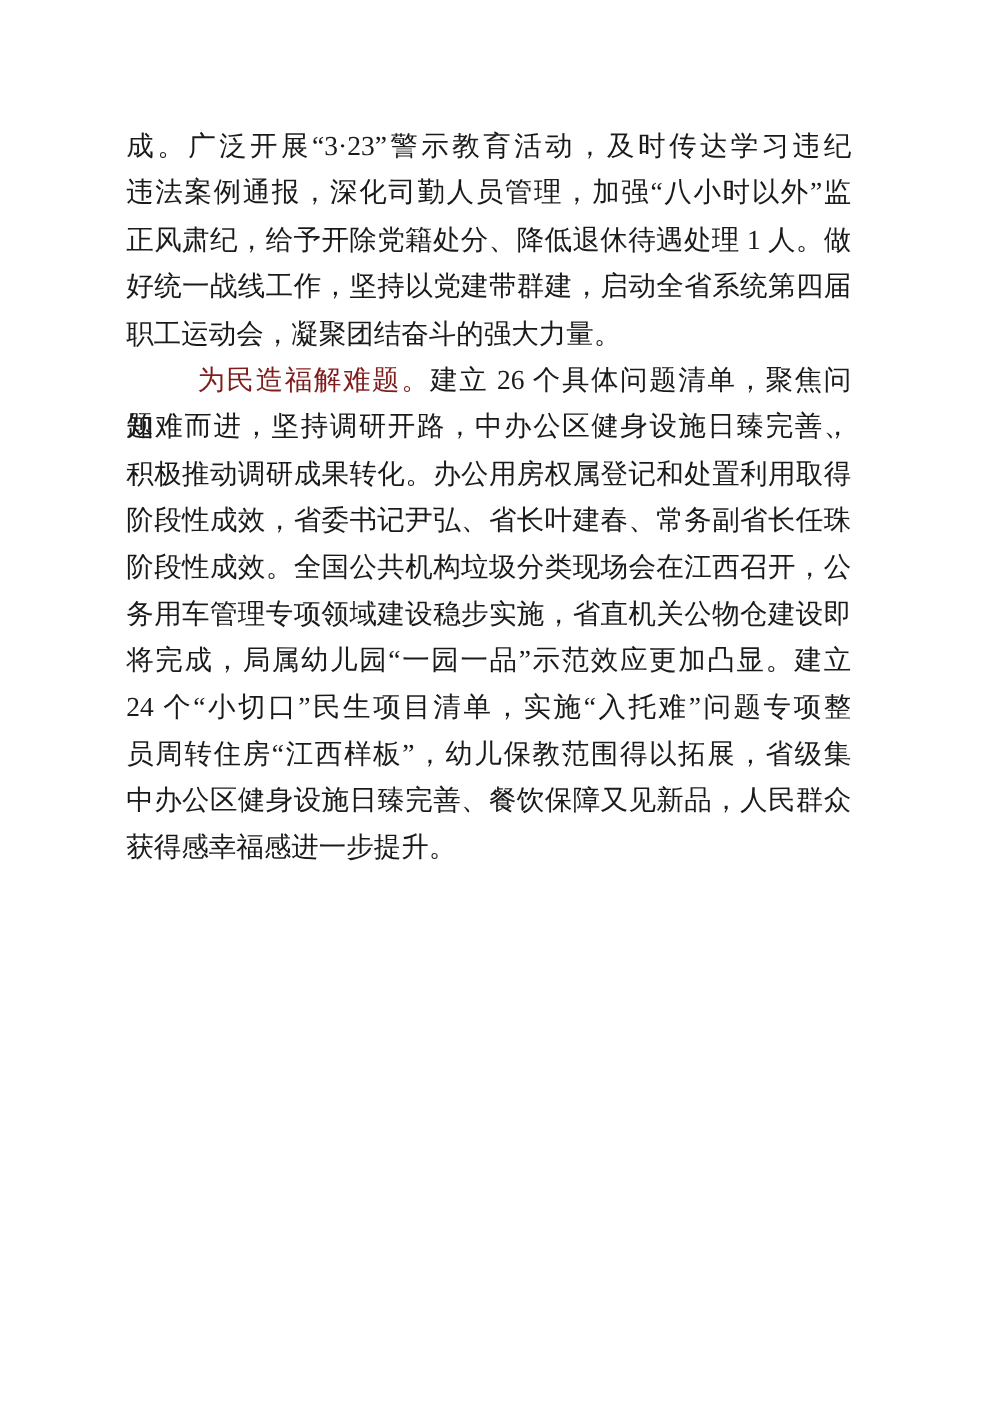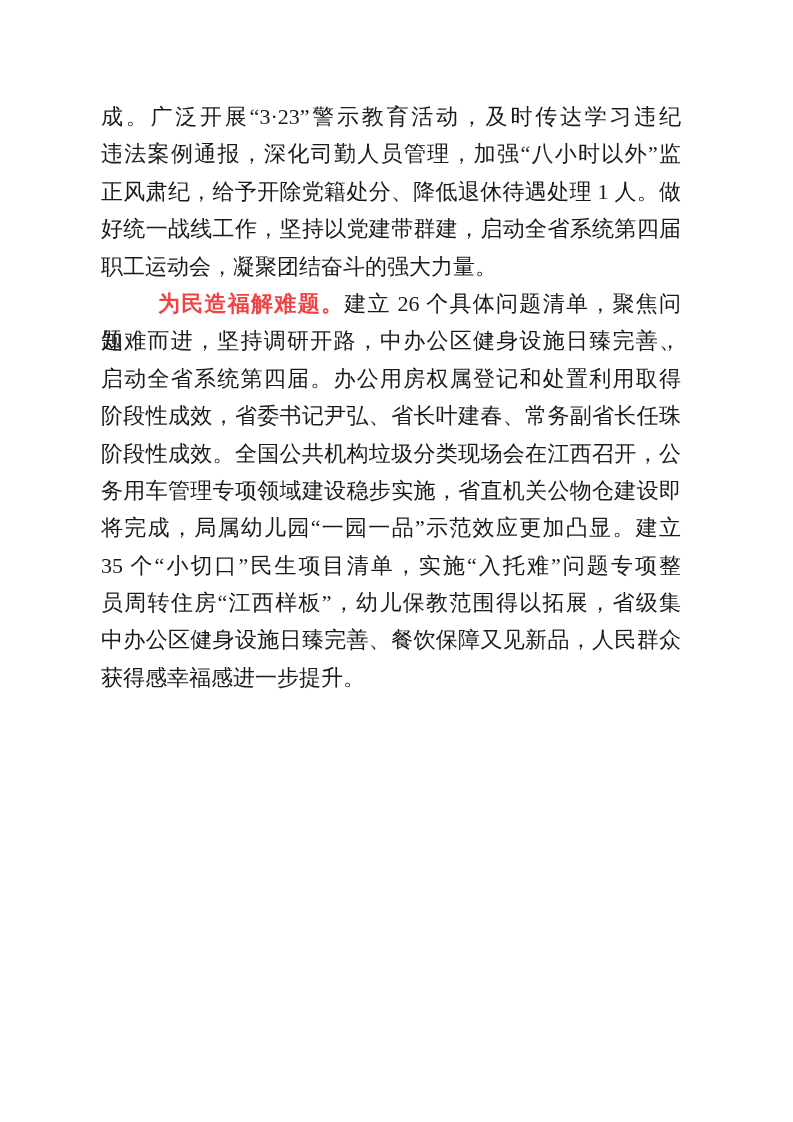--- a/index.html
+++ b/index.html
@@ -35,39 +35,39 @@
     text-align-last: left;
   }
   .line.indented {
     text-indent: 57px;
   }
   .run {
     font-weight: normal;
   }
   .run.bold {
     font-family: "Liberation Sans", "DejaVu Sans", sans-serif;
-    font-weight: 700;
-    color: #ef4444;
+    font-weight: 400;
+    color: #7f1d1d;
   }
 </style>
 </head>
 <body>
 
 <div class="page">
   <div class="text-block" id="text-block" style="background: rgb(255, 255, 255); color: rgb(26, 26, 26);">
       <div class="line"><span class="run">成。广泛开展“3·23”警示教育活动，及时传达学习违纪</span></div>
       <div class="line"><span class="run">违法案例通报，深化司勤人员管理，加强“八小时以外”监</span></div>
       <div class="line"><span class="run">正风肃纪，给予开除党籍处分、降低退休待遇处理 1 人。做</span></div>
       <div class="line"><span class="run">好统一战线工作，坚持以党建带群建，启动全省系统第四届</span></div>
       <div class="line no-justify"><span class="run">职工运动会，凝聚团结奋斗的强大力量。</span></div>
       <div class="line indented"><span class="run bold">为民造福解难题。</span><span class="run">建立 26 个具体问题清单，聚焦问题、</span></div>
       <div class="line"><span class="run">知难而进，坚持调研开路，中办公区健身设施日臻完善，</span></div>
-      <div class="line"><span class="run">启动全省系统第四届。办公用房权属登记和处置利用取得</span></div>
+      <div class="line"><span class="run">积极推动调研成果转化。办公用房权属登记和处置利用取得</span></div>
       <div class="line"><span class="run">阶段性成效，省委书记尹弘、省长叶建春、常务副省长任珠</span></div>
       <div class="line"><span class="run">阶段性成效。全国公共机构垃圾分类现场会在江西召开，公</span></div>
       <div class="line"><span class="run">务用车管理专项领域建设稳步实施，省直机关公物仓建设即</span></div>
       <div class="line"><span class="run">将完成，局属幼儿园“一园一品”示范效应更加凸显。建立</span></div>
-      <div class="line"><span class="run">35 个“小切口”民生项目清单，实施“入托难”问题专项整</span></div>
+      <div class="line"><span class="run">24 个“小切口”民生项目清单，实施“入托难”问题专项整</span></div>
       <div class="line"><span class="run">员周转住房“江西样板”，幼儿保教范围得以拓展，省级集</span></div>
       <div class="line"><span class="run">中办公区健身设施日臻完善、餐饮保障又见新品，人民群众</span></div>
       <div class="line no-justify"><span class="run">获得感幸福感进一步提升。</span></div>
     </div>
 </div>
 
 </body></html>

